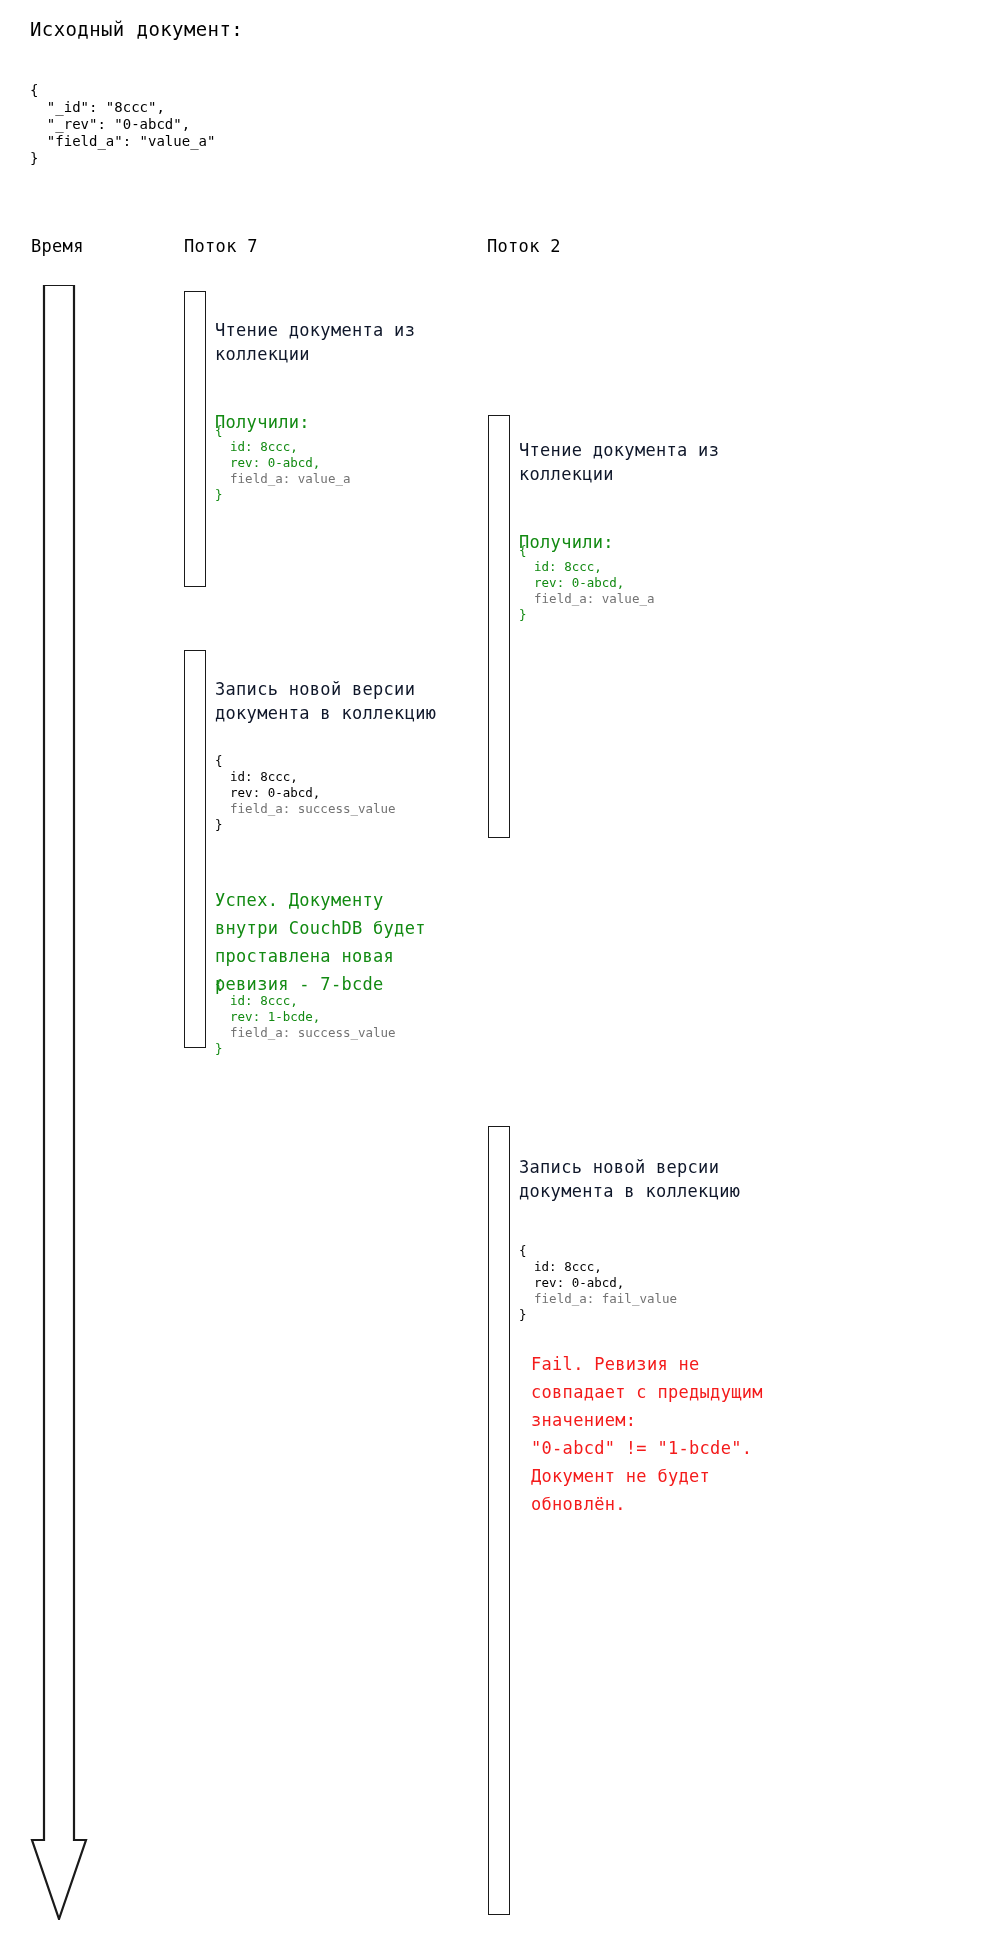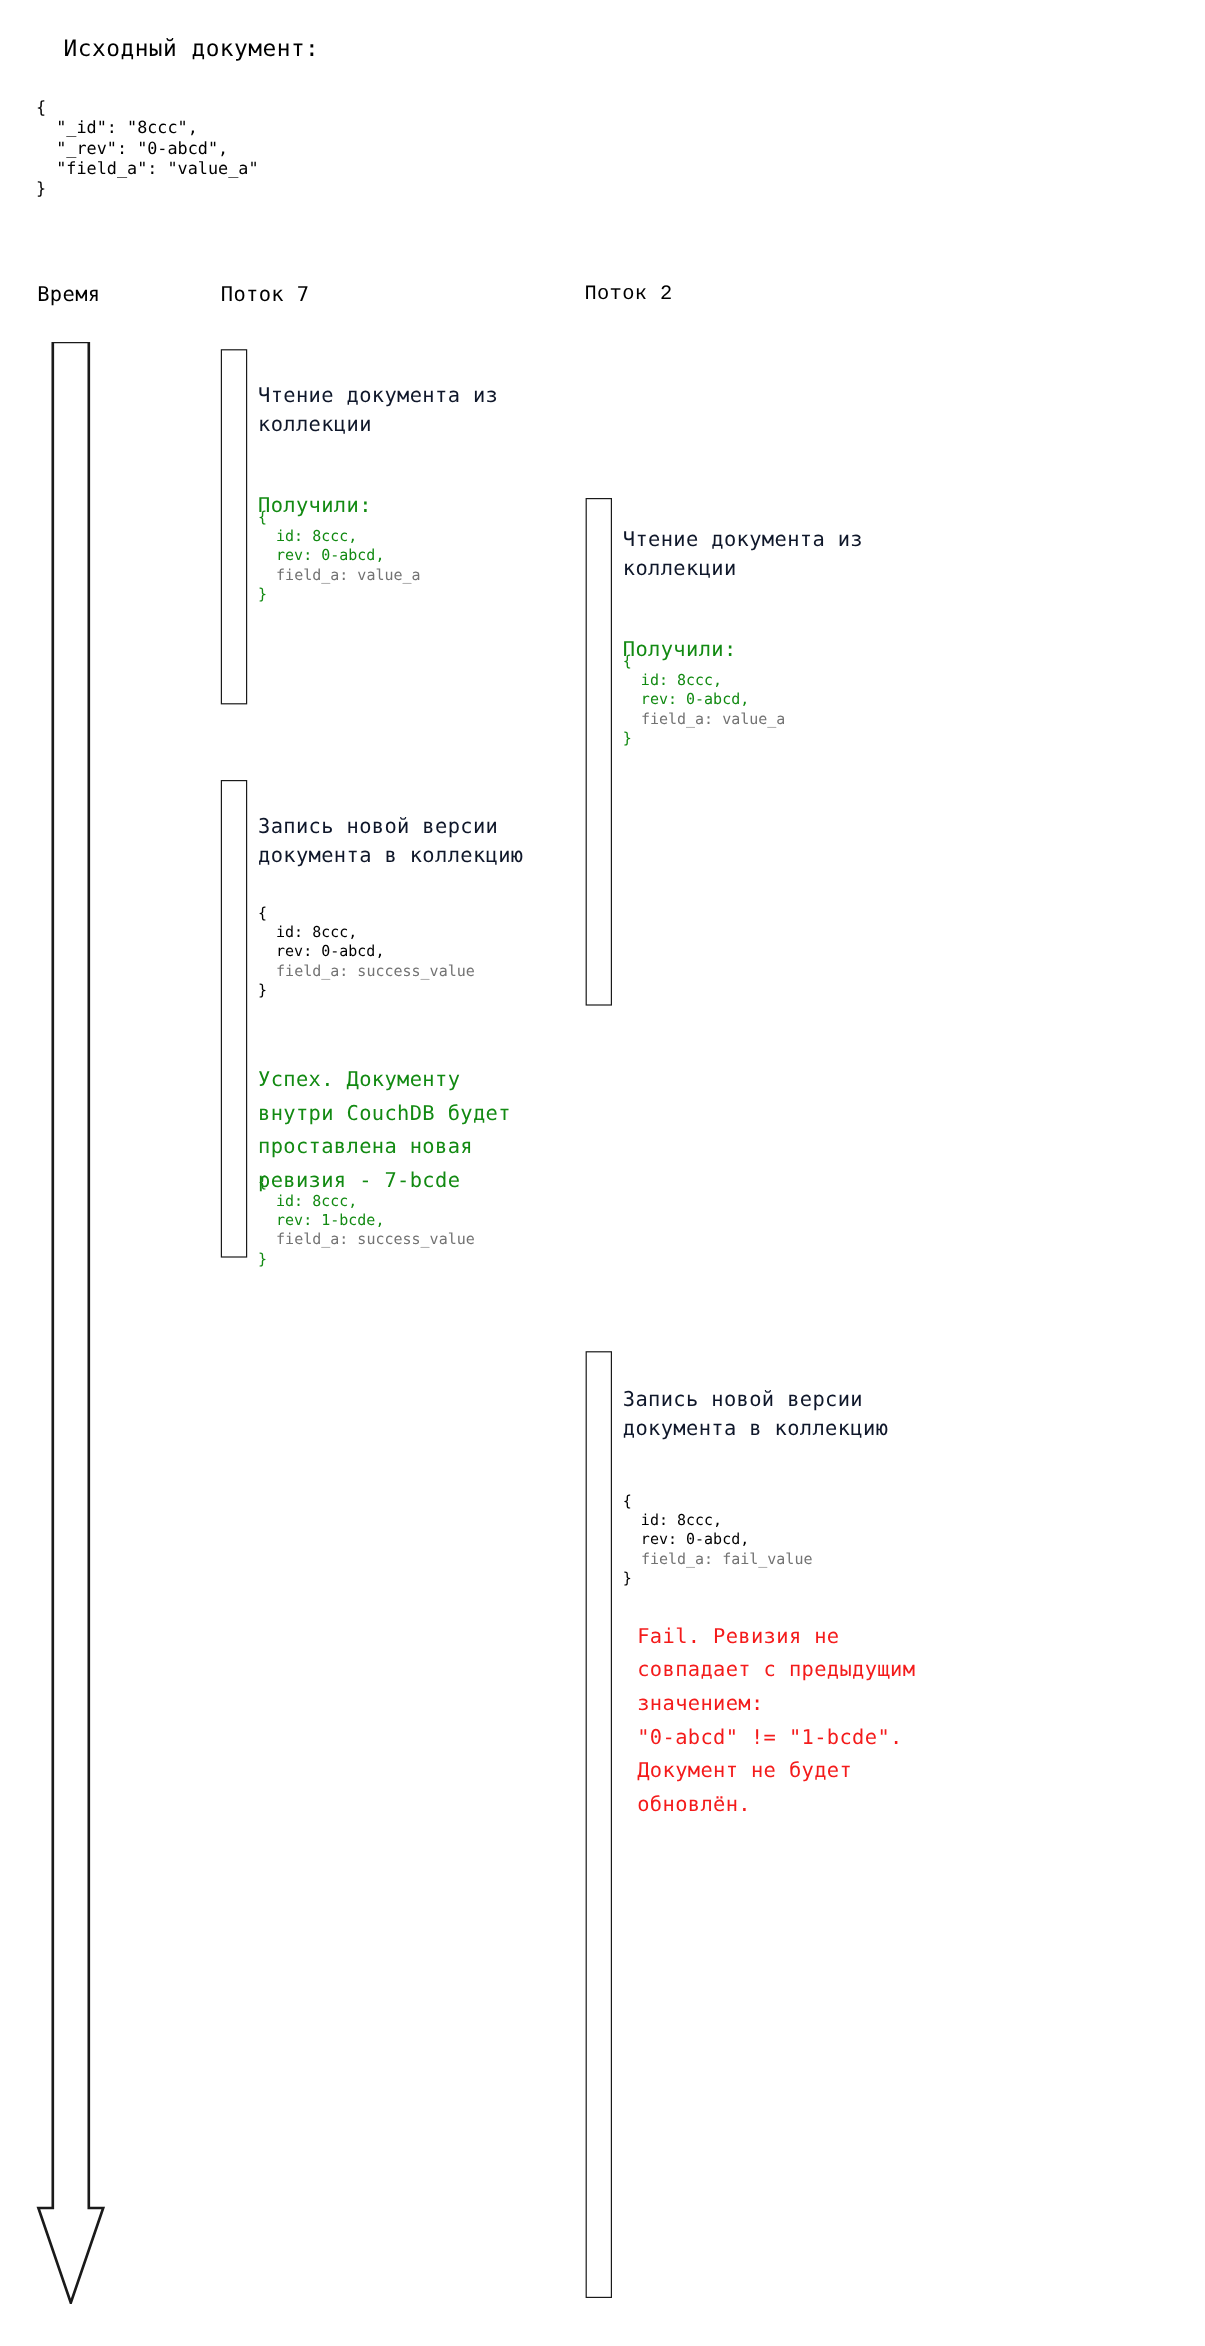--- a/index.html
+++ b/index.html
@@ -13,43 +13,42 @@
     position: relative;
     font-family: "DejaVu Sans Mono", monospace;
     color: #000000;
     overflow: hidden;
   }
 
   .abs { position: absolute; }
 
   
   #intro-title {
-    left: 30px; top: 30px;
+    left: 30px; top: 18px;
     font-size: 19px;
     letter-spacing: 0.4px;
     white-space: pre;
-    margin-left: 23px;
   }
   #intro-json {
     left: 30px; top: 82px;
     font-size: 14px;
     line-height: 17px;
     white-space: pre;
   }
 
   
   .col-header {
     font-size: 17px;
     letter-spacing: 0.3px;
     white-space: pre;
     top: 236px;
   }
   #hdr-time   { left: 31px; }
   #hdr-t1     { left: 184px; }
-  #hdr-t2     { left: 487px; font-family: Liberation Mono, monospace; }
+  #hdr-t2     { left: 487px; }
 
   
   #time-arrow { left: 30px; top: 285px; width: 60px; height: 1635px; }
 
   
   .bar {
     border: 1.6px solid #1a1a1a;
     background: #ffffff;
     width: 22px;
     box-sizing: border-box;

